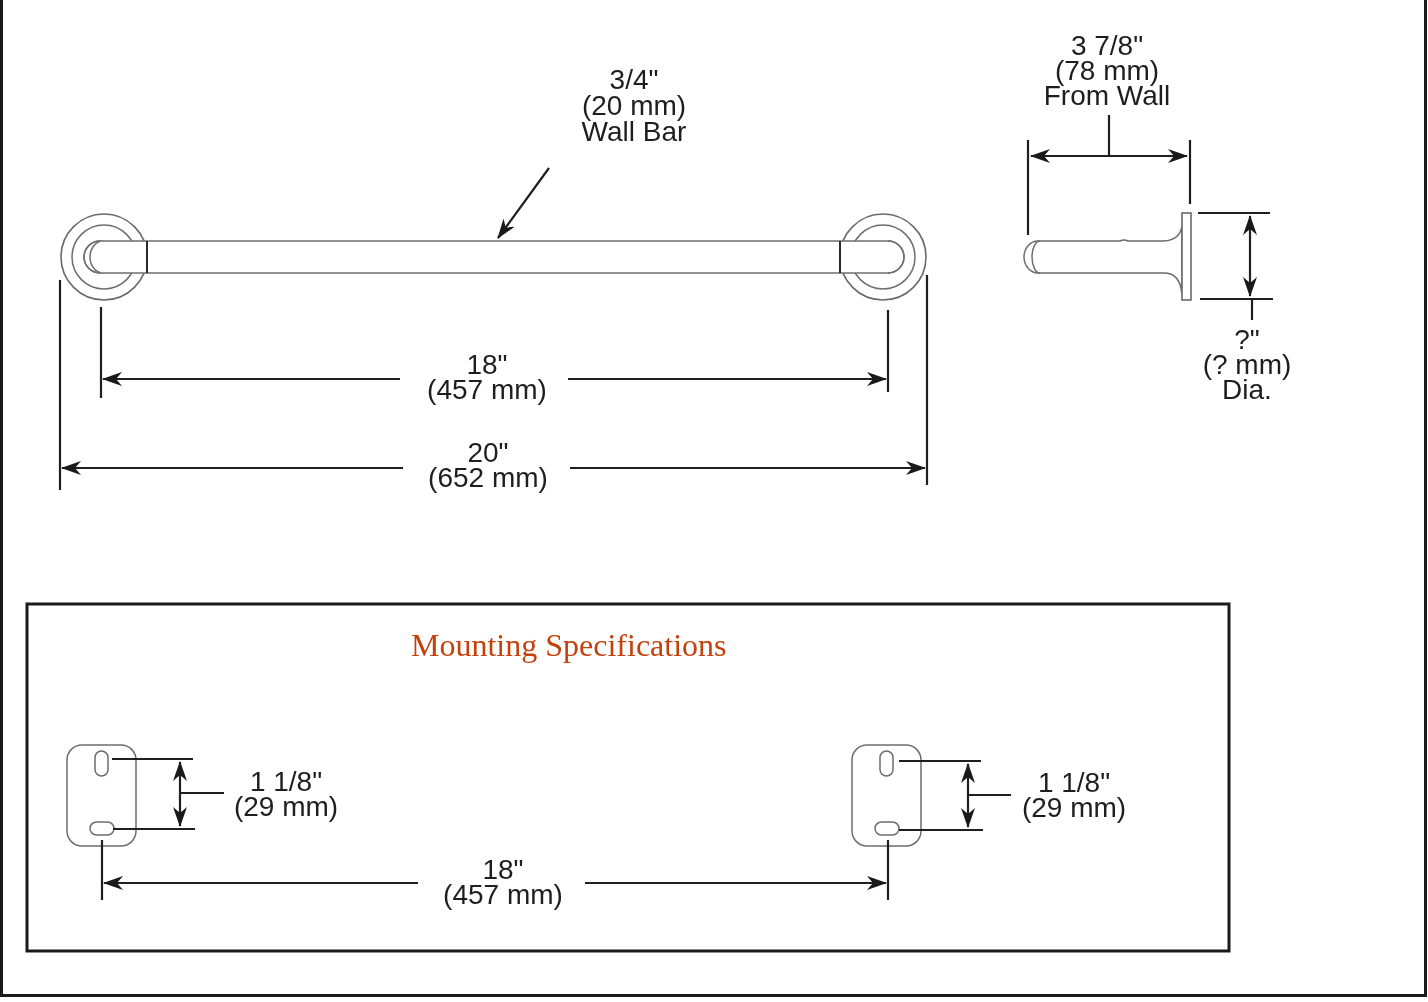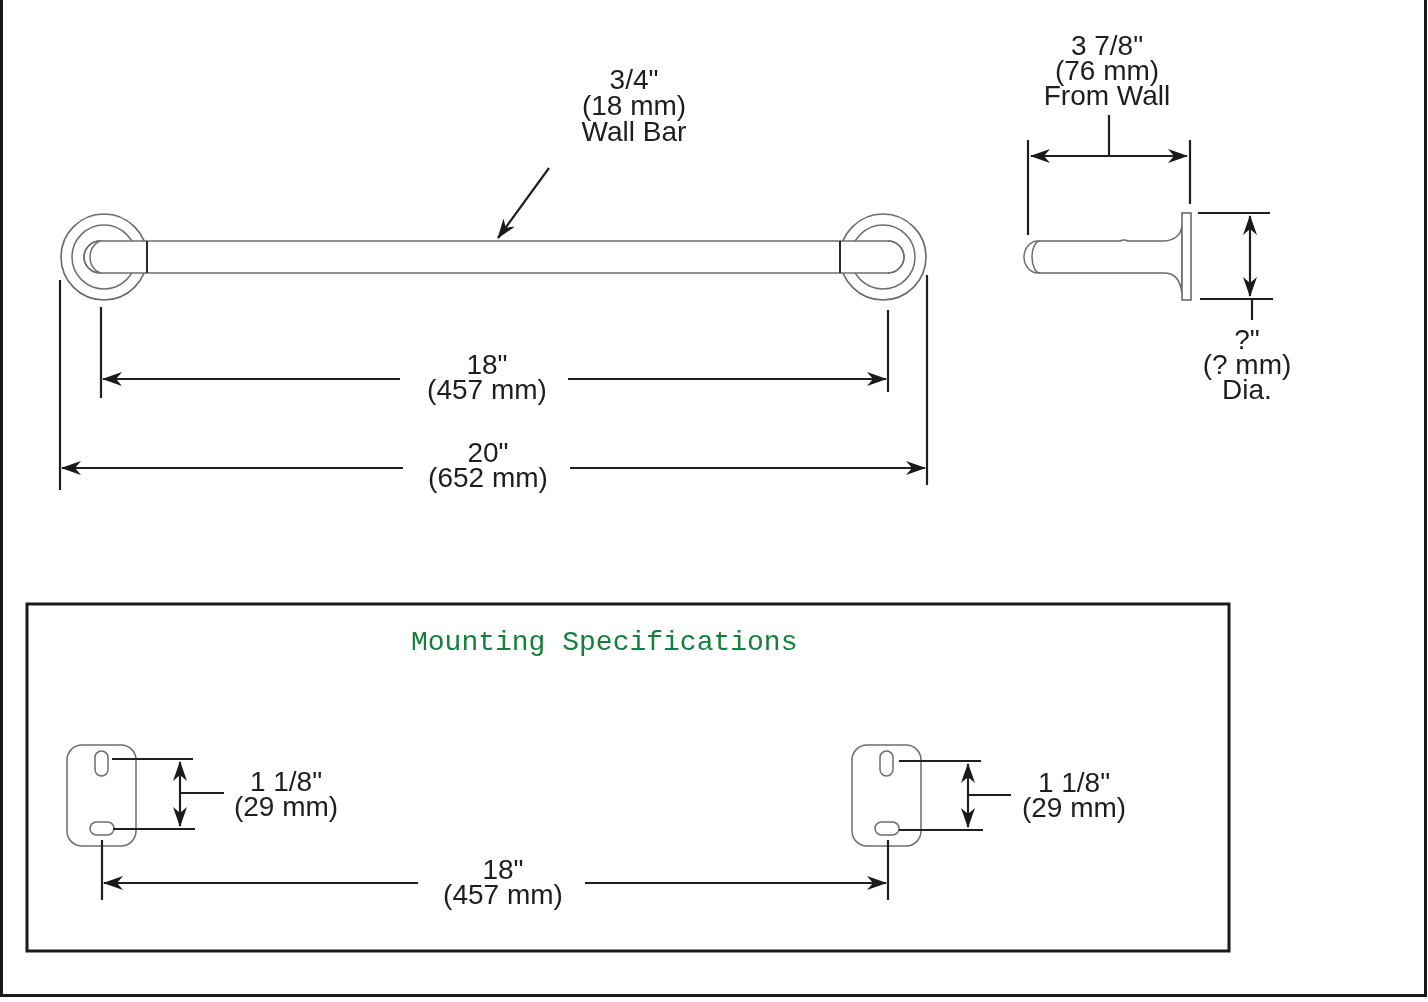--- a/index.html
+++ b/index.html
@@ -14,22 +14,22 @@
     .dim  { stroke: #1f1f1f; stroke-width: 2.2; fill: none; }
     .head { fill: #1a1a1a; stroke: none; }
     .box  { stroke: #1a1a1a; stroke-width: 3; fill: none; }
     .lbl {
       position: absolute; font-family: "Liberation Sans", sans-serif; color: #1e1e1e;
       font-size: 28px; line-height: 25px; text-align: center; white-space: nowrap;
       transform: translateX(-50%);
     }
     .lbl span { display: block; }
     .title {
-      position: absolute; font-family: Liberation Mono, monospace; color: #15803d;
-      font-size: 28px; white-space: nowrap;
+      position: absolute; font-family: Liberation Serif, serif; color: #c2410c;
+      font-size: 32px; white-space: nowrap;
     }
   </style>
 </head>
 <body>
 
 <div id="frame"></div>
 
 <svg id="drawing" viewBox="0 0 1428 1002">
   <defs>
     <marker id="ah" viewBox="0 0 20 14" refX="19" refY="7" markerWidth="20" markerHeight="14" markerUnits="userSpaceOnUse" orient="auto">
@@ -121,37 +121,37 @@
       <line x1="888" y1="840" x2="888" y2="900" class="dim"></line>
     </g>
 
     <line x1="418" y1="883" x2="104" y2="883" class="dim" marker-end="url(#ah)"></line>
     <line x1="585" y1="883" x2="886" y2="883" class="dim" marker-end="url(#ah)"></line>
   </g>
 </svg>
 
 <div class="lbl" style="left:634px; top:67px; line-height:26px;">
   <span>3/4"</span>
-  <span>(18 mm)</span>
+  <span>(20 mm)</span>
   <span>Wall Bar</span>
 </div>
 
 <div class="lbl" style="left:487px; top:352px;">
   <span>18"</span>
   <span>(457 mm)</span>
 </div>
 
 <div class="lbl" style="left:488px; top:440px;">
   <span>20"</span>
   <span>(652 mm)</span>
 </div>
 
 <div class="lbl" style="left:1107px; top:33px;">
   <span>3 7/8"</span>
-  <span>(76 mm)</span>
+  <span>(78 mm)</span>
   <span>From Wall</span>
 </div>
 
 <div class="lbl" style="left:1247px; top:327px;">
   <span>?"</span>
   <span>(? mm)</span>
   <span>Dia.</span>
 </div>
 
 <div class="title" style="left:411px; top:627px;">Mounting Specifications</div>

